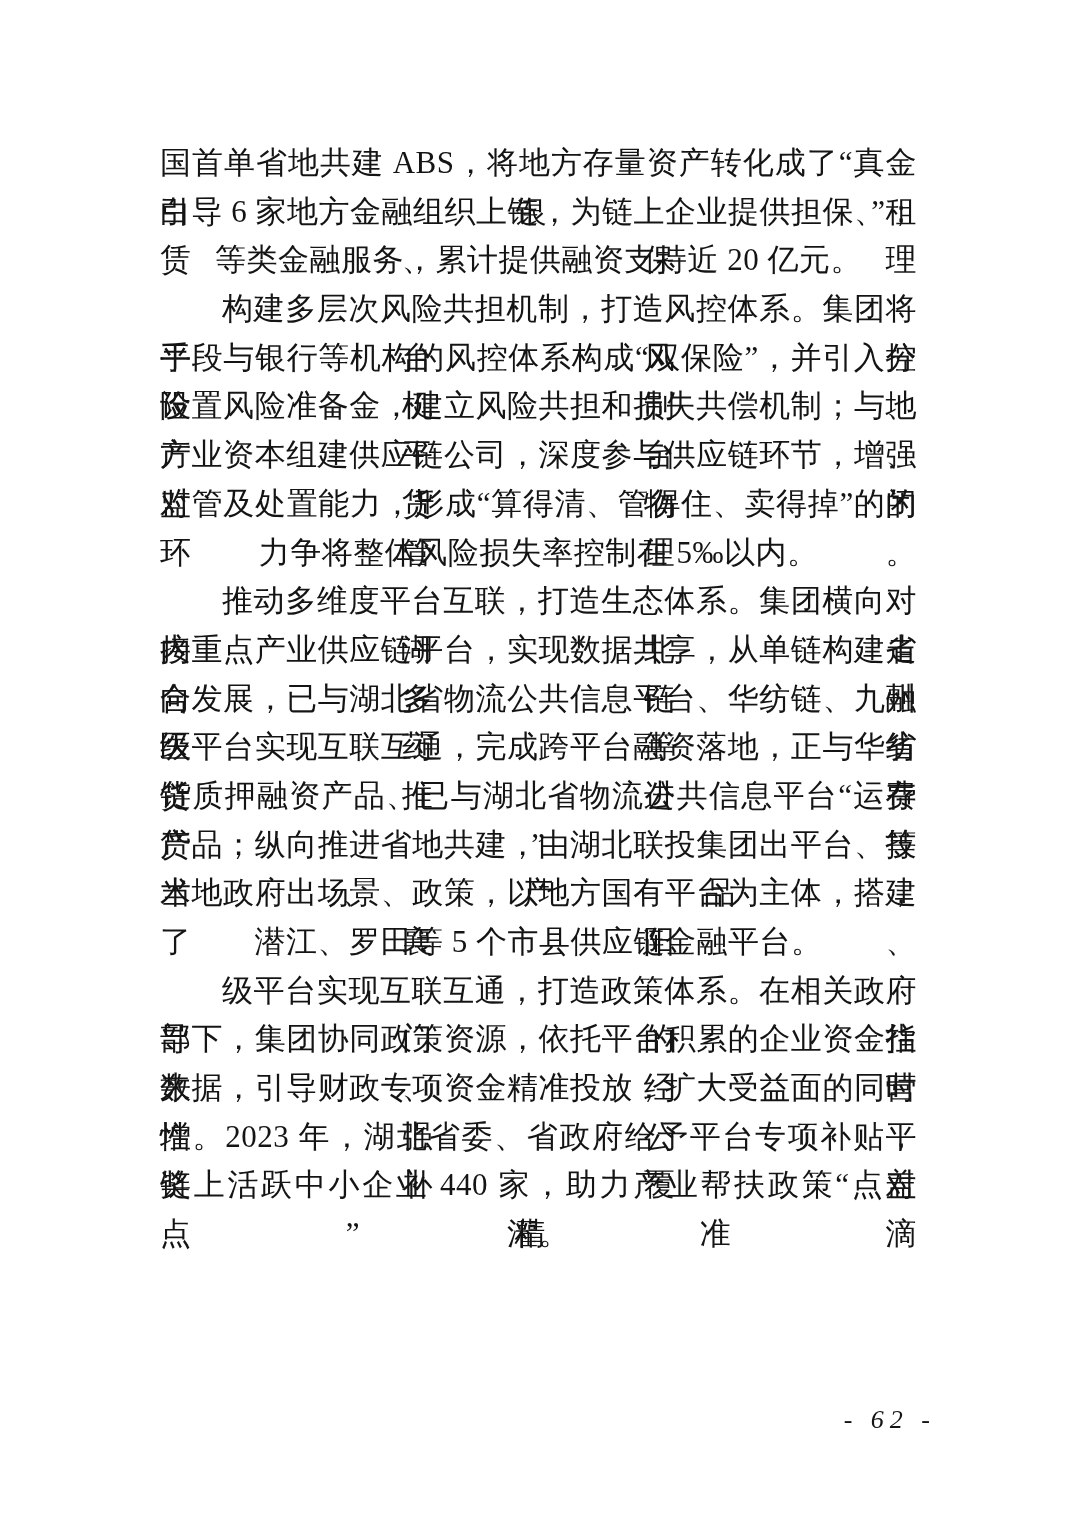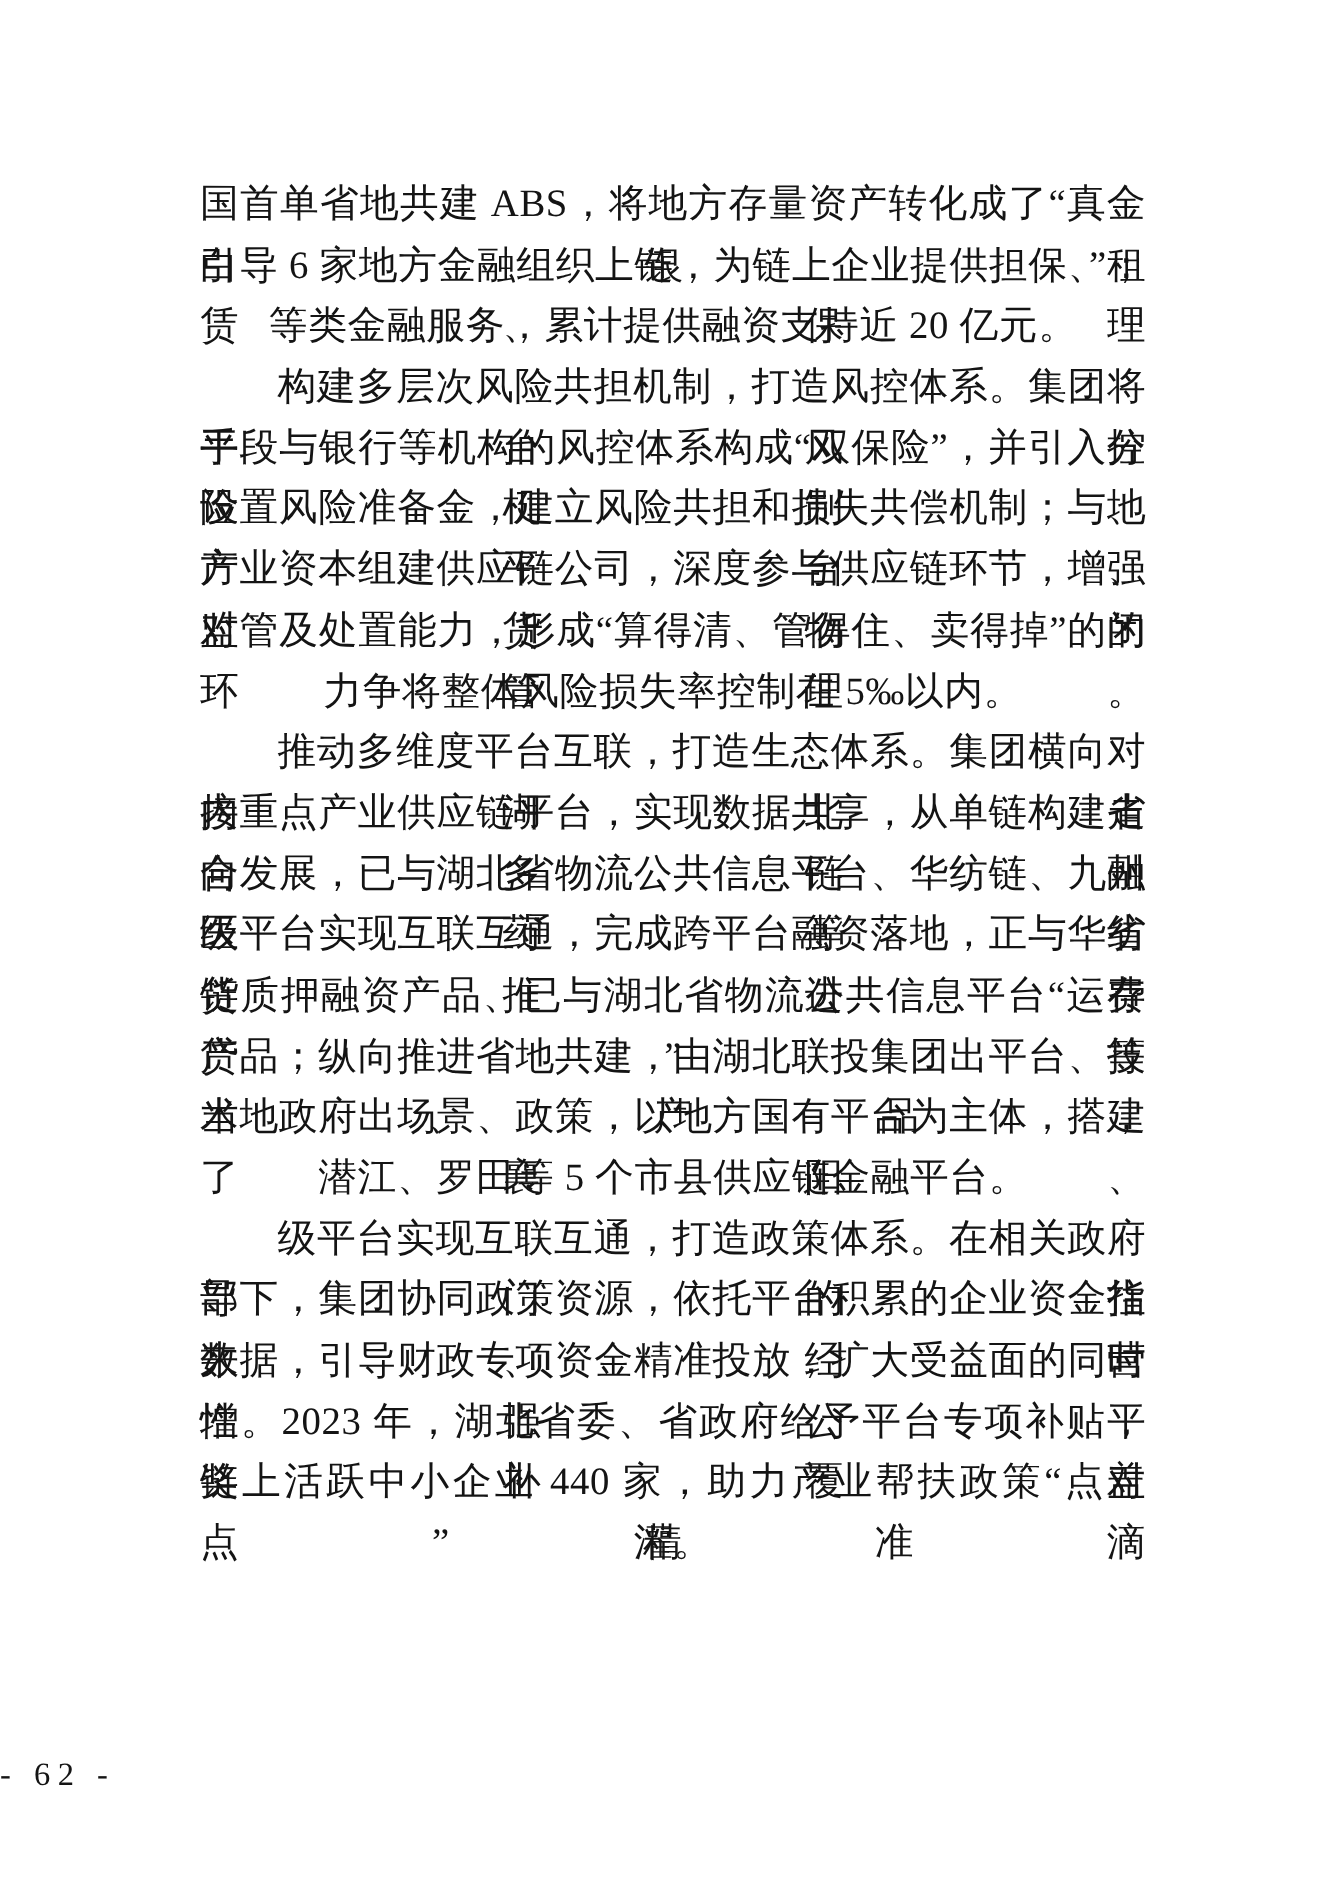--- a/index.html
+++ b/index.html
@@ -40,21 +40,22 @@
     text-justify: inter-character;
   }
   .line.indent {
     text-indent: 62px;
   }
   .footer {
     position: absolute;
     left: 0;
     width: 100%;
     top: 1405px;
-    text-align: left;
+    text-align: right;
+    font-style: italic;
   }
   .page-number {
     font-size: 26px;
     letter-spacing: 6px;
     color: #141414;
     font-family: "Liberation Serif", "DejaVu Serif", serif;
   }
 </style>
 </head>
 <body>

